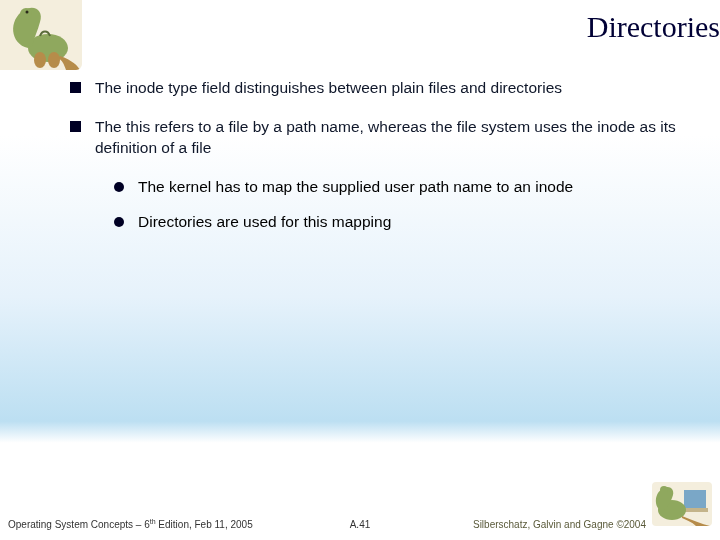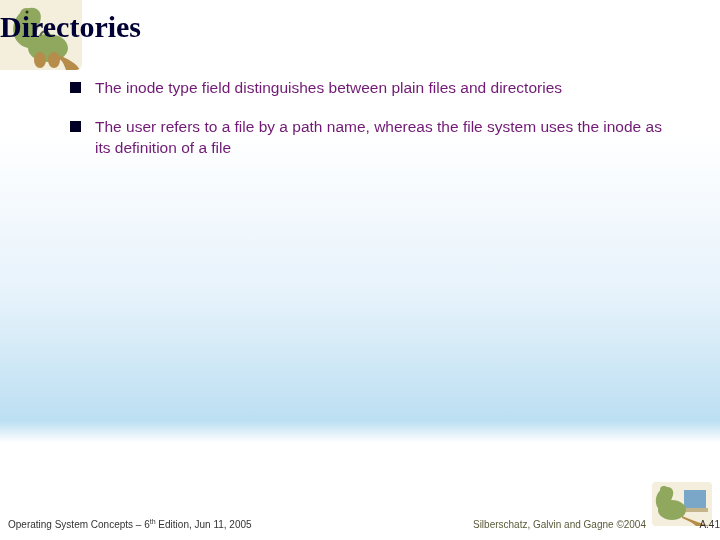--- a/index.html
+++ b/index.html
@@ -7,24 +7,24 @@
   body {
     font-family: Arial, Helvetica, sans-serif;
     background: linear-gradient(to bottom, #ffffff 0%, #ffffff 25%, #e6f2fb 55%, #bcdff2 78%, #ffffff 82%, #ffffff 100%);
     position: relative;
   }
   .title {
     position: absolute;
     top: 10px;
     left: 0;
     width: 100%;
-    text-align: left;
+    text-align: right;
     font-family: "Times New Roman", Times, serif;
     font-size: 30px;
-    font-weight: bold;
+    font-weight: normal;
     color: #000035;
   }
   .dino-top {
     position: absolute;
     top: 0;
     left: 0;
     width: 82px;
     height: 70px;
     background: #f4eedd;
     border-bottom-right-radius: 6px;
@@ -47,21 +47,21 @@
     top: 78px;
     left: 70px;
     right: 40px;
   }
   .bullet-row {
     display: flex;
     align-items: flex-start;
     margin-bottom: 18px;
     font-size: 15.5px;
     line-height: 1.35;
-    color: #701a75;
+    color: #0f172a;
   }
   .bullet-row .marker {
     width: 11px;
     height: 11px;
     background: #000024;
     flex: 0 0 11px;
     margin-top: 4px;
     margin-right: 14px;
   }
   .sub-row {
@@ -93,21 +93,21 @@
   .footer .left {
     position: absolute;
     left: 8px;
     bottom: 0;
   }
   .footer .left sup { font-size: 7px; }
   .footer .center {
     position: absolute;
     left: 0;
     width: 100%;
-    text-align: right;
+    text-align: center;
     bottom: 0;
   }
   .footer .right {
     position: absolute;
     right: 74px;
     bottom: 0;
     color: #5a5a3a;
   }
 </style>
 </head>
@@ -128,34 +128,42 @@
 
 <div class="title">Directories</div>
 
 <div class="content">
   <div class="bullet-row">
     <div class="marker"></div>
     <div>The inode type field distinguishes between plain files and directories</div>
   </div>
   <div class="bullet-row">
     <div class="marker"></div>
-    <div>The user refers to a file by a path name, whereas the file system uses the inode as its definition of a file</div>
+    <div>The this refers to a file by a path name, whereas the file system uses the inode as its definition of a file</div>
+  </div>
+  <div class="sub-row">
+    <div class="marker"></div>
+    <div>The kernel has to map the supplied user path name to an inode</div>
+  </div>
+  <div class="sub-row">
+    <div class="marker"></div>
+    <div>Directories are used for this mapping</div>
   </div>
 </div>
 
 <div class="dino-bottom">
   <svg viewBox="0 0 60 44">
     <rect x="32" y="8" width="22" height="18" fill="#7aa7c7"></rect>
     <rect x="30" y="26" width="26" height="4" fill="#c4b48a"></rect>
     <ellipse cx="20" cy="28" rx="14" ry="10" fill="#8fa85e"></ellipse>
     <path d="M8 28 C 2 24, 2 10, 12 6 C 18 3, 24 8, 20 16 C 18 22, 14 26, 12 28 Z" fill="#8fa85e"></path>
     <circle cx="12" cy="8" r="4" fill="#8fa85e"></circle>
     <path d="M30 34 C 40 38, 50 42, 58 44 L 44 44 C 40 40, 34 38, 30 36 Z" fill="#b68c4a"></path>
   </svg>
 </div>
 
 <div class="footer">
   <div class="left">
-    <span>Operating System Concepts – 6</span><sup>th</sup><span> Edition, Jun 11, 2005</span>
+    <span>Operating System Concepts – 6</span><sup>th</sup><span> Edition, Feb 11, 2005</span>
   </div>
   <div class="center">A.41</div>
   <div class="right">Silberschatz, Galvin and Gagne ©2004</div>
 </div>
 
 </body></html>

